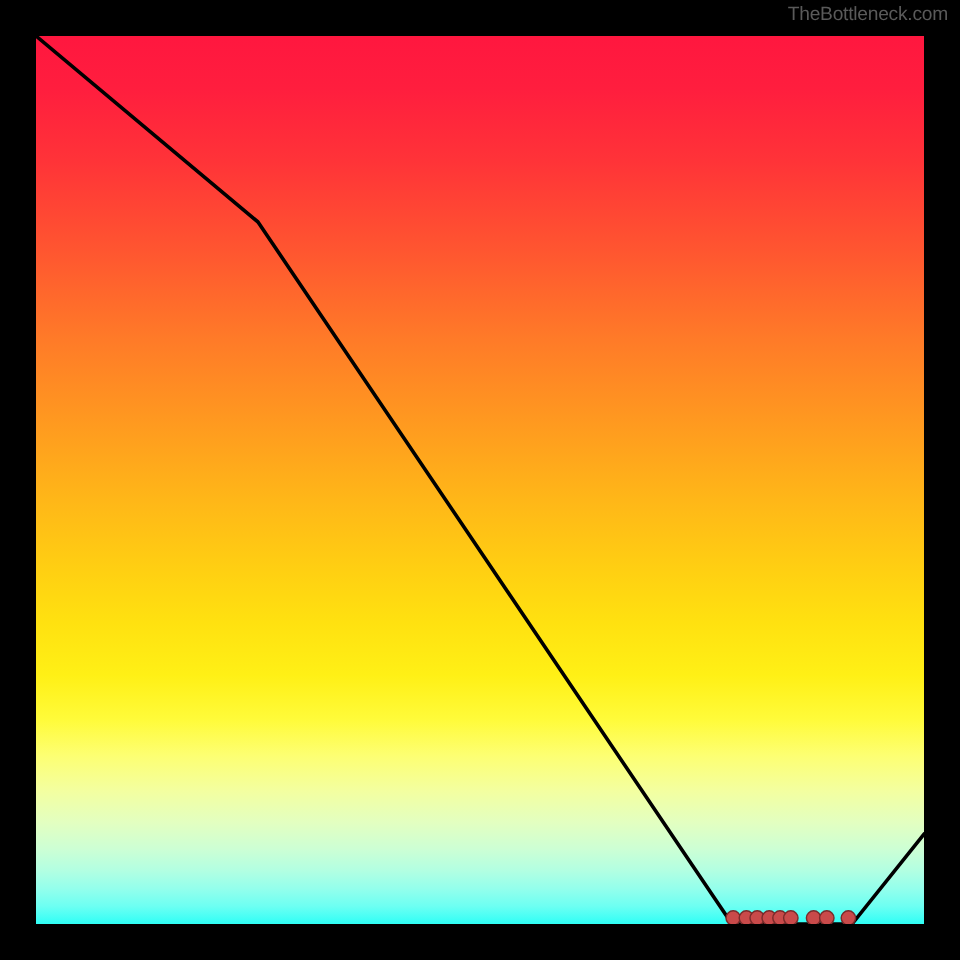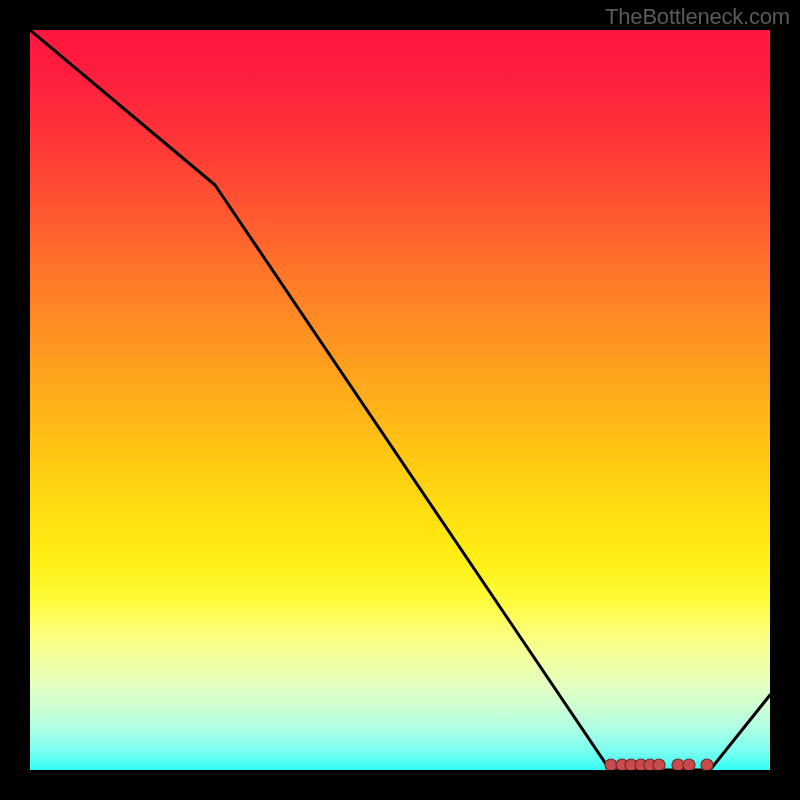--- a/index.html
+++ b/index.html
@@ -14,21 +14,21 @@
   .chart-container {
     position: relative;
     width: 800px;
     height: 800px;
   }
   .attribution {
     position: absolute;
     top: 4px;
     right: 10px;
     color: #5a5a5a;
-    font-size: 22px;
+    font-size: 16px;
     font-weight: 500;
     letter-spacing: -0.2px;
     z-index: 10;
   }
   .plot-area {
     position: absolute;
     left: 30px;
     top: 30px;
     width: 740px;
     height: 740px;

